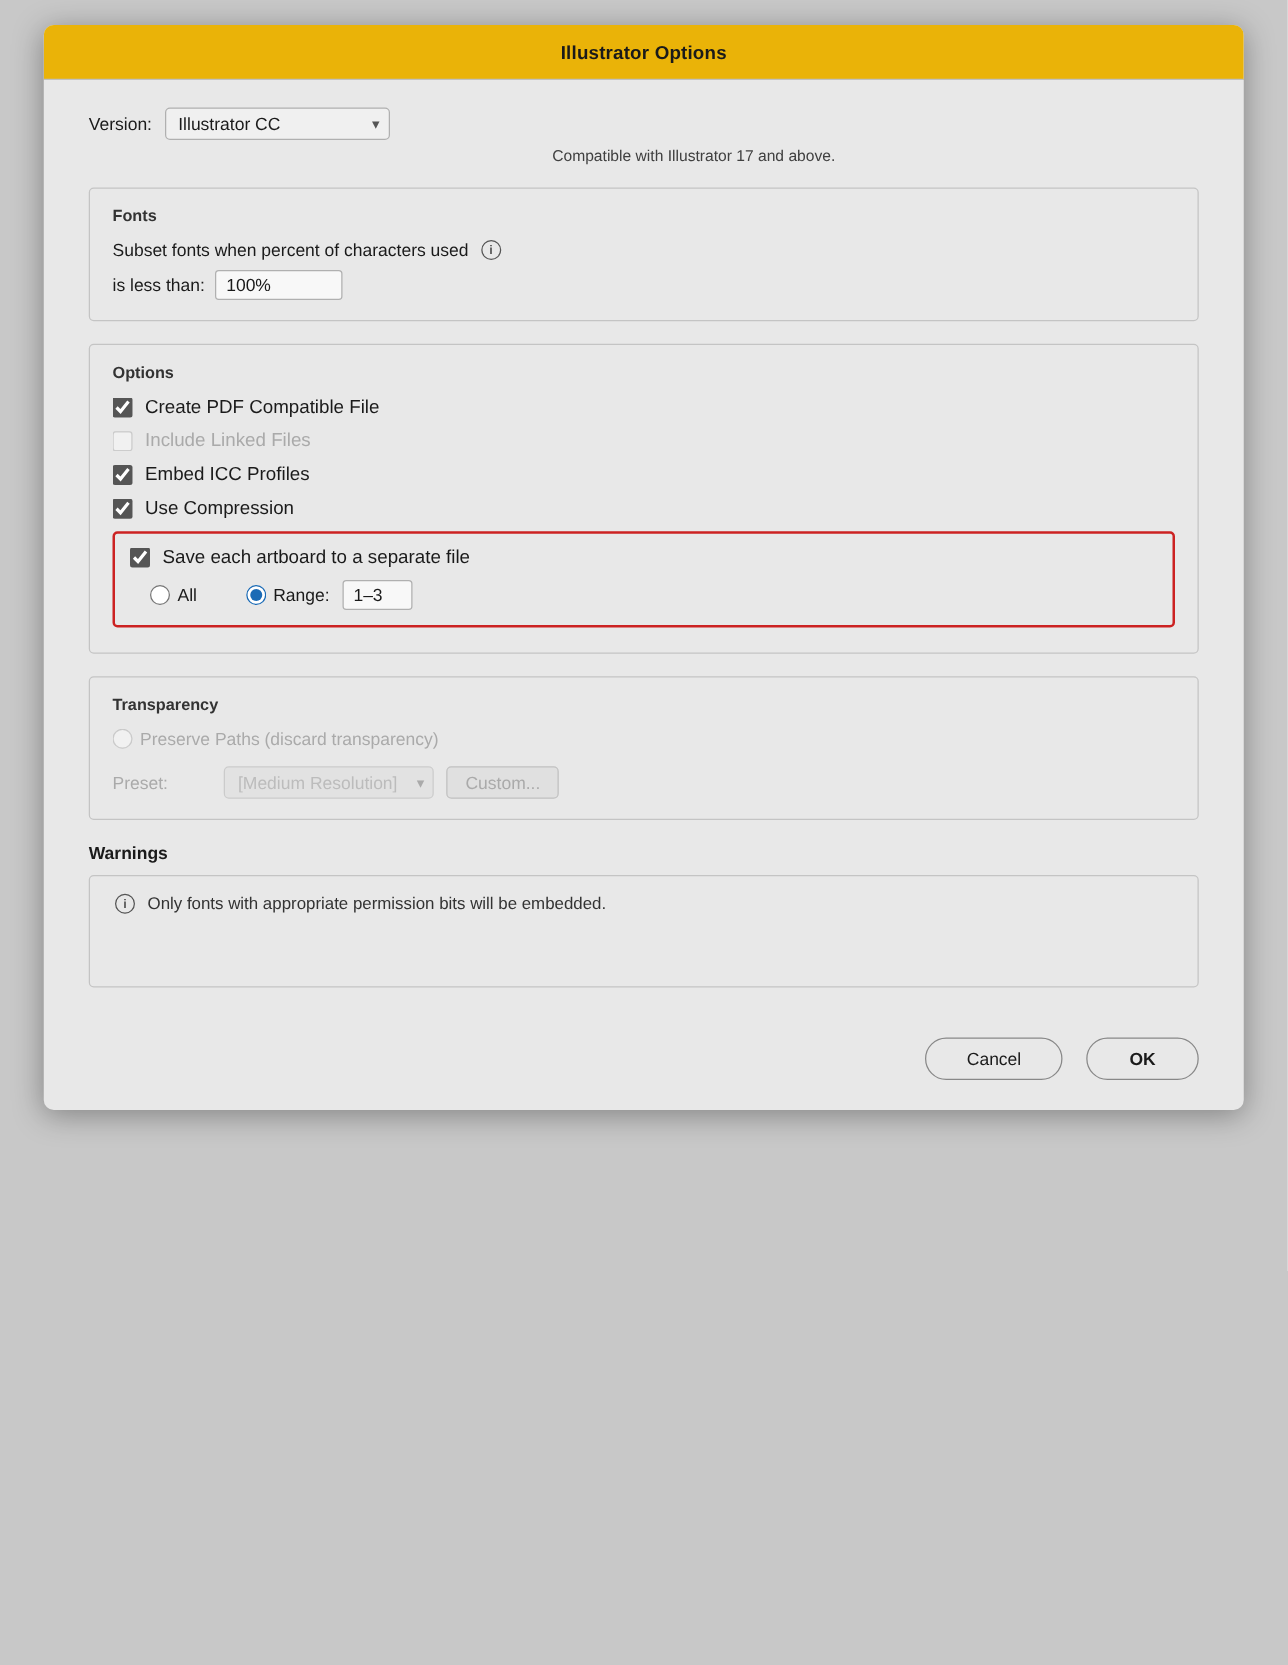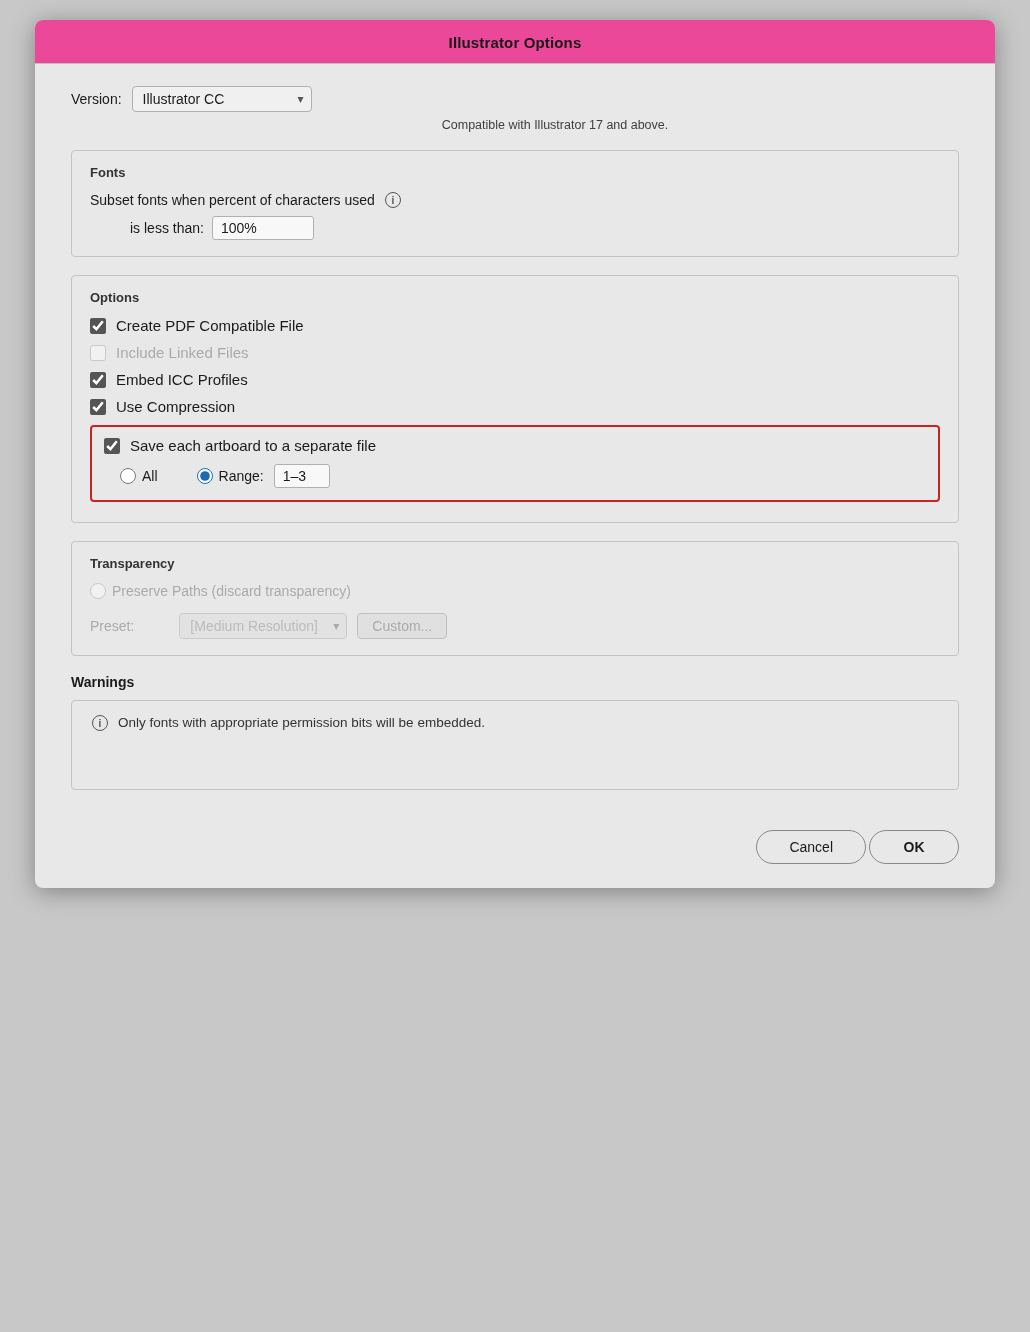--- a/index.html
+++ b/index.html
@@ -13,21 +13,21 @@
     }
     .dialog {
       background: #e8e8e8;
       border-radius: 8px;
       box-shadow: 0 4px 24px rgba(0,0,0,0.35);
       width: 960px;
       margin-top: 20px;
       overflow: hidden;
     }
     .dialog-titlebar {
-      background: #ec4899;
+      background: #eab308;
       border-bottom: 1px solid #c0c0c0;
       text-align: center;
       padding: 14px 0 12px 0;
     }
     .dialog-titlebar h1 {
       font-size: 15px;
       font-weight: 600;
       color: #1a1a1a;
       letter-spacing: 0.01em;
     }
@@ -114,21 +114,20 @@
       font-weight: bold;
       margin-left: 4px;
       cursor: default;
     }
     .fonts-subrow {
       display: flex;
       align-items: center;
       font-size: 14px;
       color: #1a1a1a;
       margin-top: 4px;
-      margin-left: 40px;
     }
     .fonts-subrow span { margin-right: 8px; }
     .text-input {
       background: #f8f8f8;
       border: 1px solid #b0b0b0;
       border-radius: 3px;
       padding: 3px 8px;
       font-size: 14px;
       color: #1a1a1a;
       width: 102px;
@@ -281,21 +280,21 @@
     }
     .warnings-text {
       font-size: 13.5px;
       color: #333;
     }
     .dialog-footer {
       display: flex;
       justify-content: flex-end;
       align-items: center;
       padding: 16px 36px 24px 36px;
-      gap: 3px;
+      gap: 19px;
     }
     .btn {
       background: #e8e8e8;
       border: 1.5px solid #888;
       border-radius: 20px;
       padding: 8px 32px;
       font-size: 14px;
       color: #1a1a1a;
       cursor: pointer;
       font-weight: 400;

